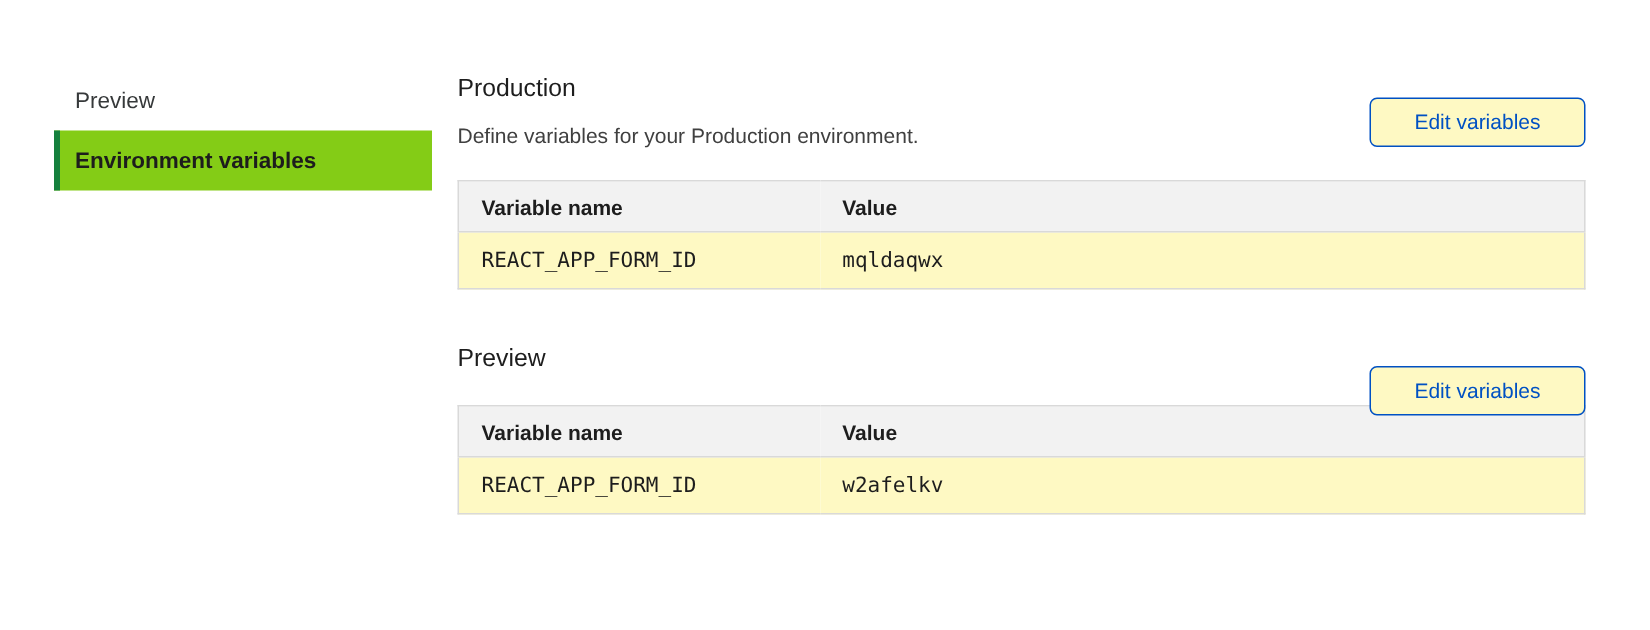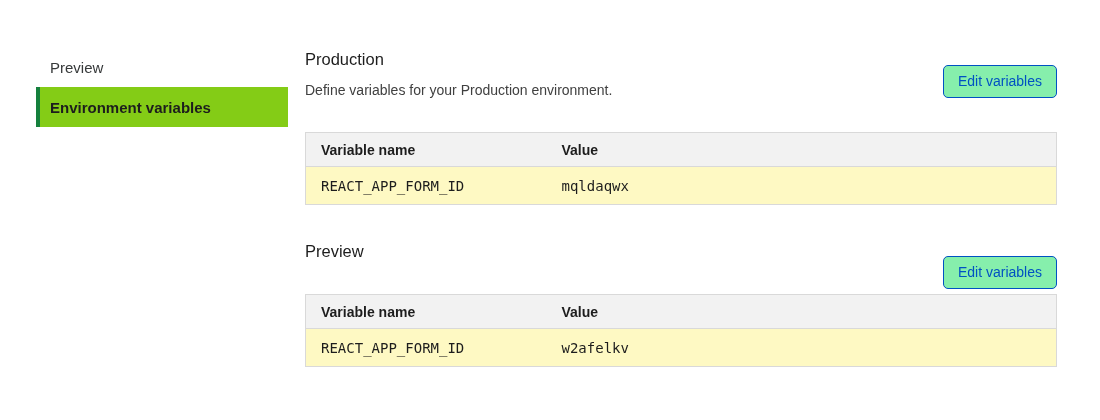--- a/index.html
+++ b/index.html
@@ -48,34 +48,34 @@
   .section-desc {
     margin-top: 14px;
     font-size: 14px;
     color: #404040;
     line-height: 16px;
   }
   .edit-btn {
     position: absolute;
     top: 15px;
     right: 0;
-    background: #86efac;
+    background: #fef9c3;
     border: 1px solid #0051c3;
     color: #0051c3;
     font-family: "Liberation Sans", "DejaVu Sans", sans-serif;
     font-size: 14px;
-    padding: 8px 14px;
+    padding: 8px 29px;
     border-radius: 5px;
     cursor: pointer;
     line-height: 15px;
   }
   .section-2 .edit-btn { top: 14px; }
 
   .var-table {
-    margin-top: 34px;
+    margin-top: 22px;
     width: 752px;
     border: 1px solid #d9d9d9;
     border-collapse: collapse;
     table-layout: fixed;
   }
   .var-table th {
     background: #f2f2f2;
     text-align: left;
     font-size: 14px;
     font-weight: bold;

